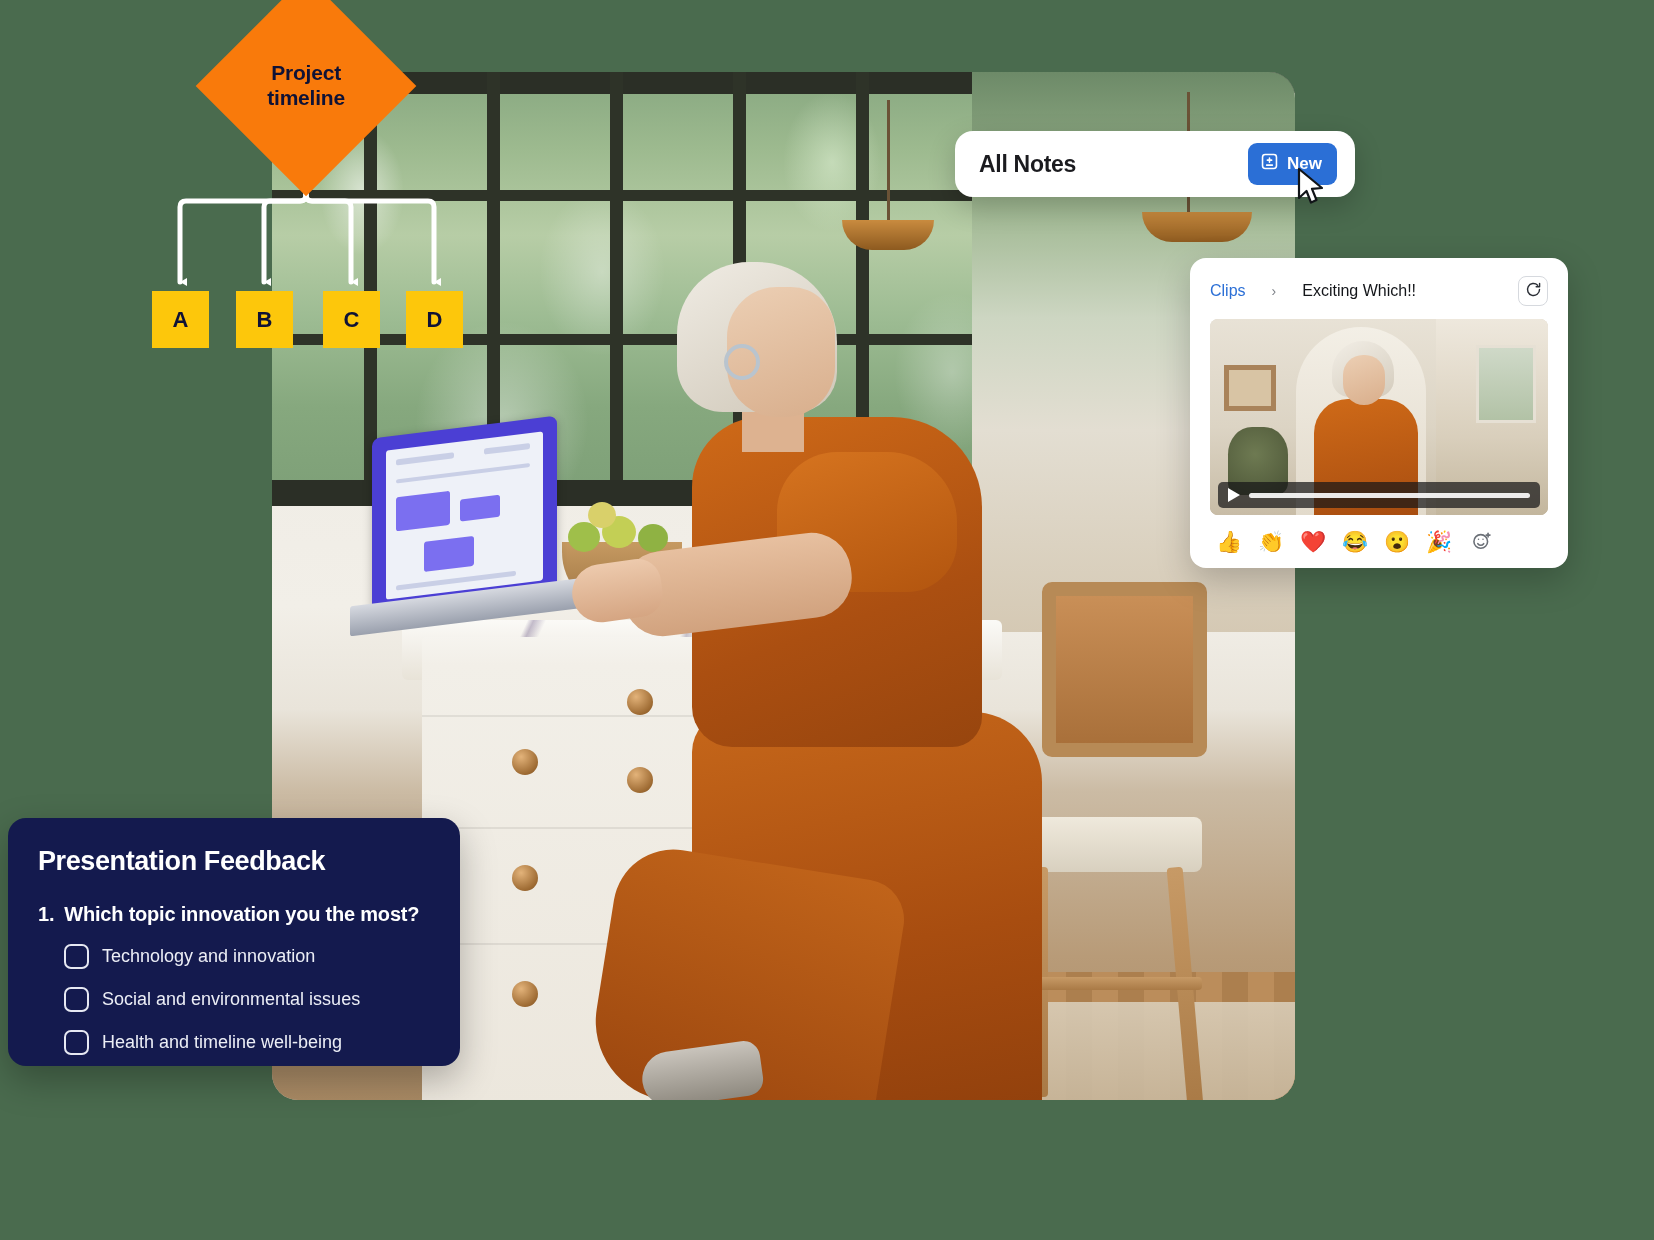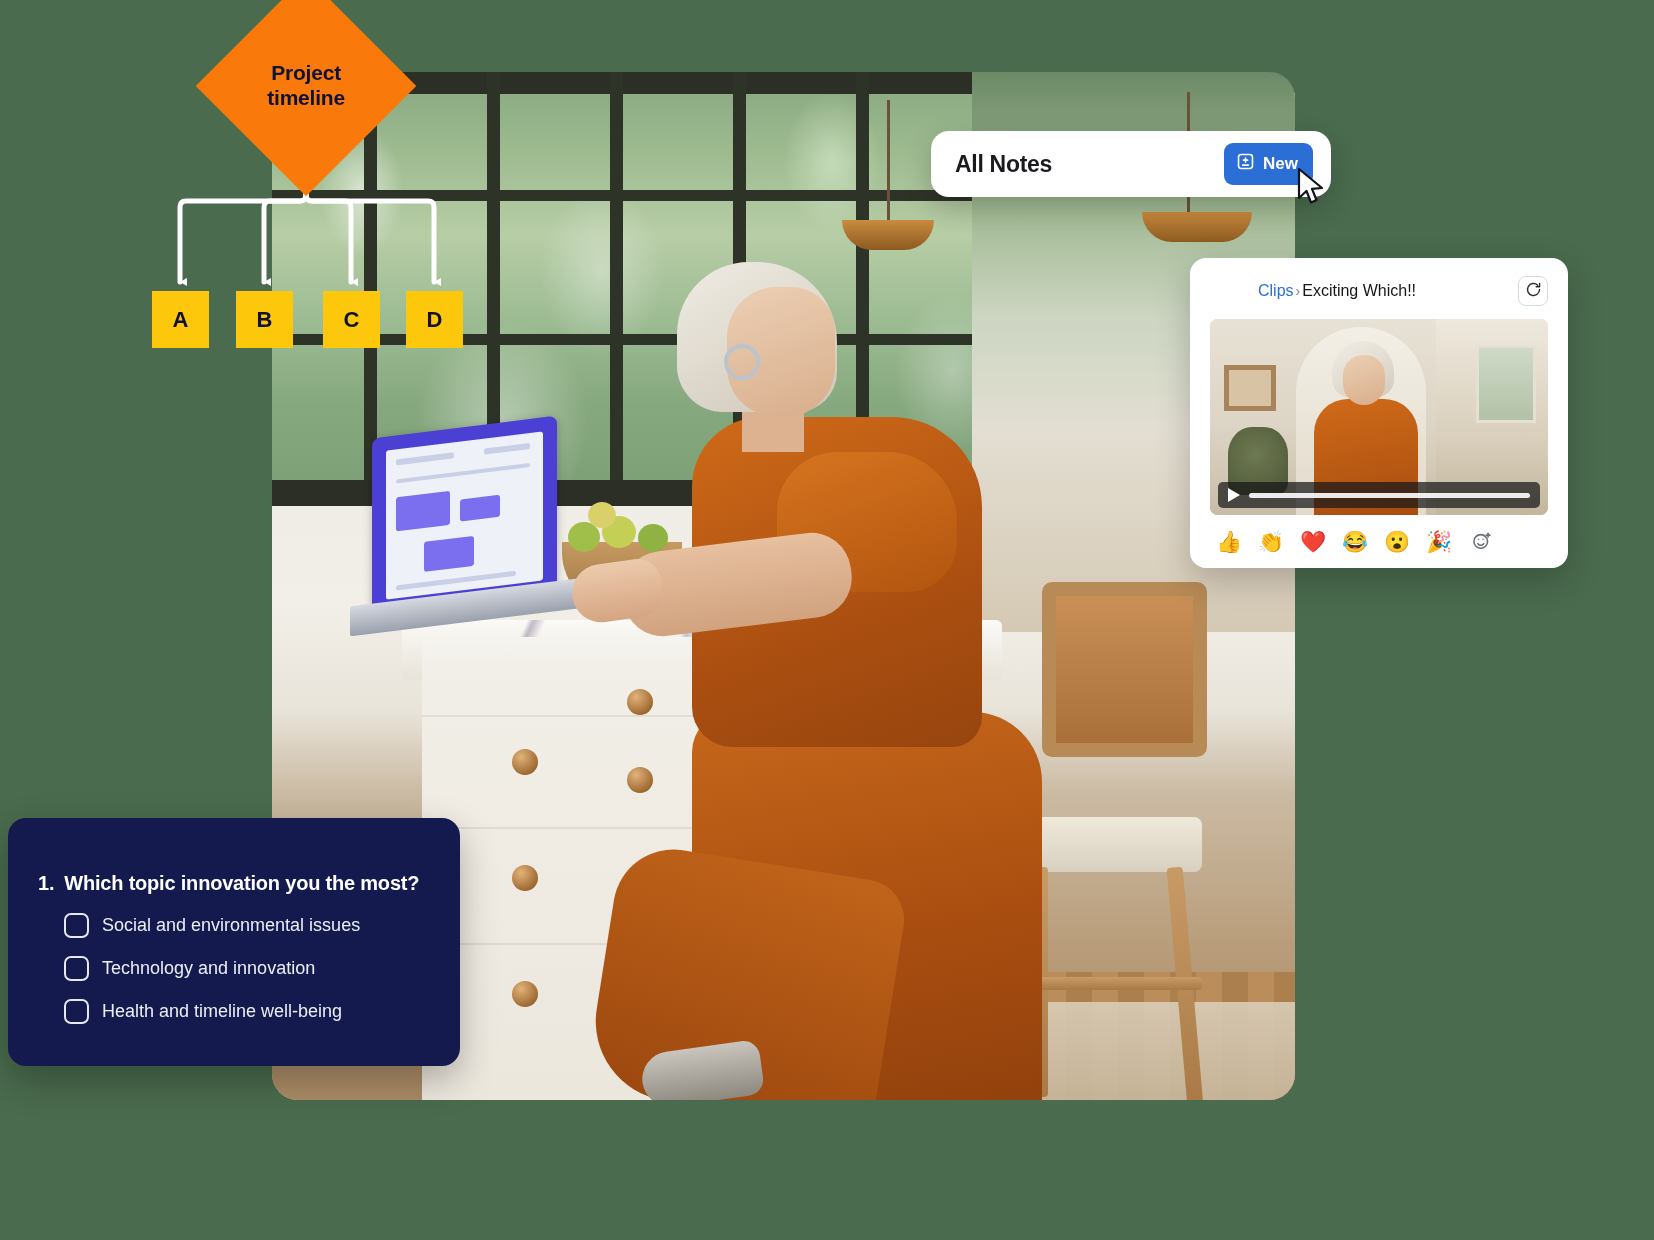--- a/index.html
+++ b/index.html
@@ -206,21 +206,21 @@
   }
   .flow-svg { position: absolute; left: 0; top: 0; }
   .node {
     position: absolute; width: 57px; height: 57px;
     background: #fdc70b; display: flex; align-items: center; justify-content: center;
     color: #0f1236; font-size: 22px; font-weight: 700;
   }
 
   
   .notes-card {
-    position: absolute; left: 931px; top: 131px; width: 400px; height: 66px;
+    position: absolute; left: 955px; top: 131px; width: 400px; height: 66px;
     background: #ffffff; border-radius: 18px;
     box-shadow: 0 10px 28px rgba(0,0,0,.20);
     display: flex; align-items: center; justify-content: space-between;
     padding: 0 18px 0 24px;
   }
   .notes-title { font-size: 23px; font-weight: 700; color: #1b1b1f; letter-spacing: -.3px; }
   .new-btn {
     display: flex; align-items: center; gap: 8px;
     background: #2b6fd6; color: #fff; border: none;
     border-radius: 9px; padding: 9px 15px 9px 12px;
@@ -229,21 +229,21 @@
   .cursor { position: absolute; left: 1296px; top: 167px; width: 30px; height: 40px; }
 
   
   .clips-card {
     position: absolute; left: 1190px; top: 258px; width: 378px; height: 310px;
     background: #fff; border-radius: 16px;
     box-shadow: 0 12px 34px rgba(0,0,0,.22);
     padding: 18px 20px 14px;
   }
   .clips-head { display: flex; align-items: center; justify-content: space-between; }
-  .crumb { display: flex; align-items: center; gap: 2px; font-size: 16px; margin-left: 48px; }
+  .crumb { display: flex; align-items: center; gap: 26px; font-size: 16px; }
   .crumb-link { color: #2b6fd6; font-weight: 400; }
   .crumb-sep { color: #7c8087; font-size: 14px; }
   .crumb-cur { color: #14161a; }
   .refresh-btn {
     width: 30px; height: 30px; border: 1px solid #d6d9de; border-radius: 8px;
     background: #fff; display: flex; align-items: center; justify-content: center;
     cursor: pointer; padding: 0;
   }
   .video {
     position: relative; margin-top: 13px; height: 196px; border-radius: 8px;
@@ -509,33 +509,34 @@
           <circle cx="13.2" cy="10" r=".9" fill="#6b7077" stroke="none"></circle>
           <path d="M7 15.2c1 1.3 2.2 1.9 3.5 1.9s2.5-.6 3.5-1.9"></path>
           <line x1="19.3" y1="2.6" x2="19.3" y2="7.2"></line>
           <line x1="17" y1="4.9" x2="21.6" y2="4.9"></line>
         </svg>
       </button>
     </div>
   </div>
 
   <div class="fb-card">
+    <div class="fb-title">Presentation Feedback</div>
 
     <div class="fb-q">
       <span>1.</span>
       <span>Which topic innovation you the most?</span>
     </div>
 
     <div class="fb-opt">
       <span class="fb-box"></span>
-      <span class="fb-lab">Social and environmental issues</span>
+      <span class="fb-lab">Technology and innovation</span>
     </div>
     <div class="fb-opt">
       <span class="fb-box"></span>
-      <span class="fb-lab">Technology and innovation</span>
+      <span class="fb-lab">Social and environmental issues</span>
     </div>
     <div class="fb-opt">
       <span class="fb-box"></span>
       <span class="fb-lab">Health and timeline well-being</span>
     </div>
   </div>
 
 </div>
 
 </body></html>

